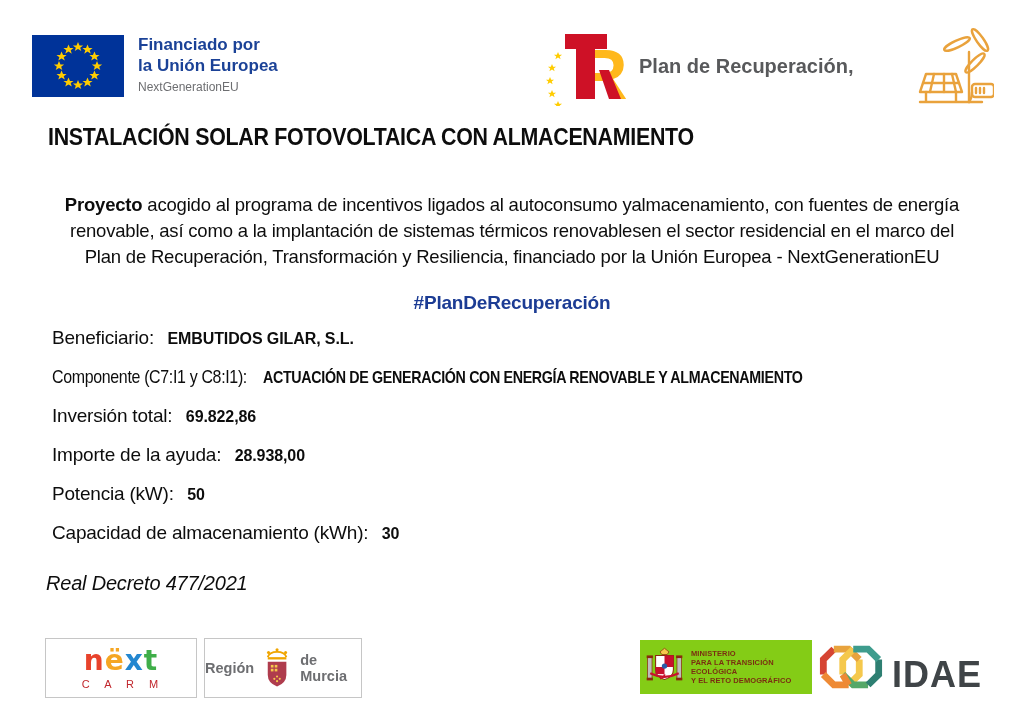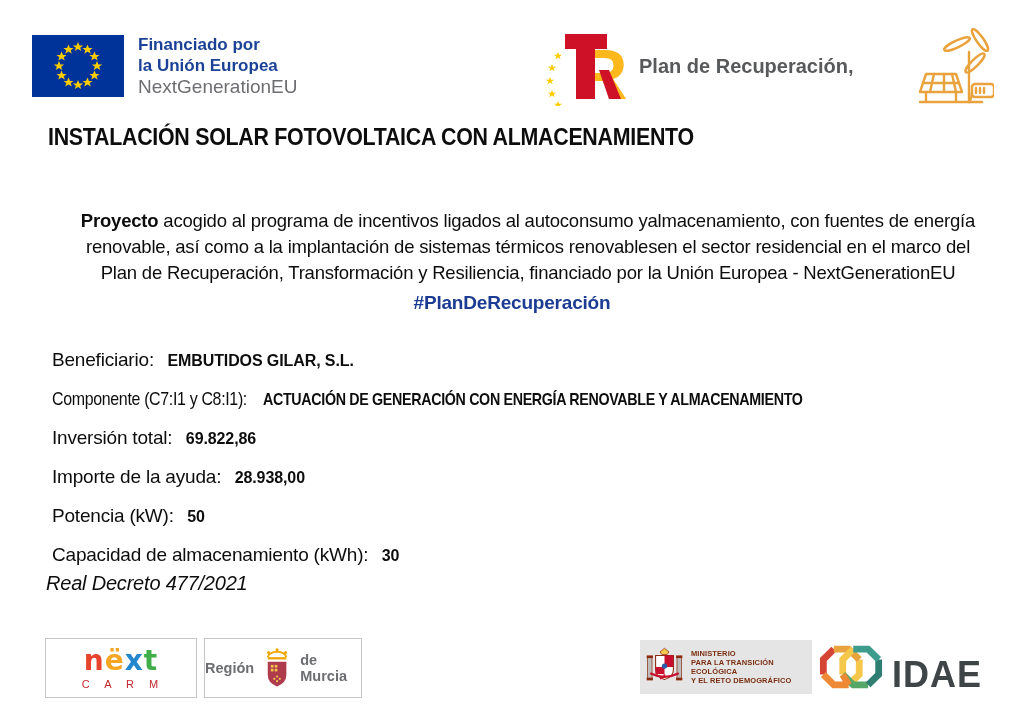--- a/index.html
+++ b/index.html
@@ -5,42 +5,42 @@
   html,body{margin:0;padding:0;background:#888;}
   .page{
     position:relative;width:1024px;height:725px;background:#ffffff;
     font-family:"Liberation Sans","DejaVu Sans",sans-serif;color:#111;
     margin:0 auto;overflow:hidden;
   }
   
   .eu-logo{position:absolute;left:32px;top:33px;display:flex;gap:14px;align-items:center;}
   .eu-text{padding-top:1px;}
   .eu-l1,.eu-l2{font-size:17px;font-weight:bold;color:#1B4297;line-height:21px;}
-  .eu-l3{font-size:19px;color:#6D6E71;line-height:22px;}
+  .eu-l3{font-size:12px;color:#6D6E71;line-height:22px;}
   .prtr-logo{position:absolute;left:543px;top:26px;display:flex;gap:12px;align-items:center;}
   .prtr-text div{font-size:20px;font-weight:bold;color:#58595B;line-height:23px;}
   .renew-icon{position:absolute;left:912px;top:22px;}
   
   .title{
     position:absolute;left:48px;top:124px;margin:0;
     font-size:23px;font-weight:bold;color:#0d0d0d;letter-spacing:-.3px;
     transform:scaleX(.93);transform-origin:left center;white-space:nowrap;
   }
   
   .intro{
-    position:absolute;left:56px;top:192px;width:912px;margin:16px;
+    position:absolute;left:56px;top:192px;width:912px;margin:0;
     font-size:18.5px;line-height:26px;text-align:center;color:#0d0d0d;letter-spacing:-.2px;
   }
   .intro strong{font-weight:bold;}
   .hashtag{
     position:absolute;left:0;top:292px;width:1024px;text-align:center;
     font-size:19px;font-weight:600;color:#1C3C94;letter-spacing:-.2px;
   }
   
-  .fields{position:absolute;left:52px;top:348px;}
+  .fields{position:absolute;left:52px;top:326px;}
   .row{margin-bottom:14px;line-height:24px;white-space:nowrap;}
   .flabel{font-size:19px;color:#0d0d0d;letter-spacing:-.2px;}
   .fvalue{font-size:16px;font-weight:bold;color:#0d0d0d;margin-left:9px;letter-spacing:-.1px;}
   .row.cond .flabel,.row.cond .fvalue{display:inline-block;transform:scaleX(.84);transform-origin:left center;letter-spacing:-.4px;}
   .row.cond .fvalue{font-size:17px;margin-left:-26px;}
   .decree{
     position:absolute;left:46px;top:572px;
     font-size:20px;font-style:italic;color:#0d0d0d;letter-spacing:-.2px;
   }
   
@@ -50,21 +50,21 @@
   }
   .next-word{font-family:"DejaVu Sans",sans-serif;font-weight:bold;font-size:28px;line-height:30px;letter-spacing:1px;}
   .nl-n{color:#E8432C;} .nl-e{color:#F5A623;} .nl-x{color:#2387D0;} .nl-t{color:#3FAE49;}
   .next-sub{font-size:11px;letter-spacing:6px;color:#C1272D;margin-top:2px;margin-left:4px;}
   .murcia-box{
     position:absolute;left:204px;top:638px;width:156px;height:58px;
     border:1px solid #c6c6c6;display:flex;align-items:center;justify-content:center;gap:6px;
   }
   .murcia-txt{font-size:14.5px;color:#6D6E71;font-weight:600;}
   .ministry{
-    position:absolute;left:640px;top:640px;width:172px;height:54px;background:#e5e5e5;
+    position:absolute;left:640px;top:640px;width:172px;height:54px;background:#84cc16;
     display:flex;align-items:center;gap:6px;padding:0 4px;box-sizing:border-box;
   }
   .ministry-text div{font-size:7.5px;font-weight:bold;color:#7A2E11;line-height:9px;letter-spacing:.1px;}
   .idae{
     position:absolute;left:818px;top:638px;height:58px;display:flex;align-items:flex-end;gap:8px;
   }
   .idae-label{font-size:36px;font-weight:bold;color:#3F4447;letter-spacing:1px;}
 </style>
 </head>
 <body>

